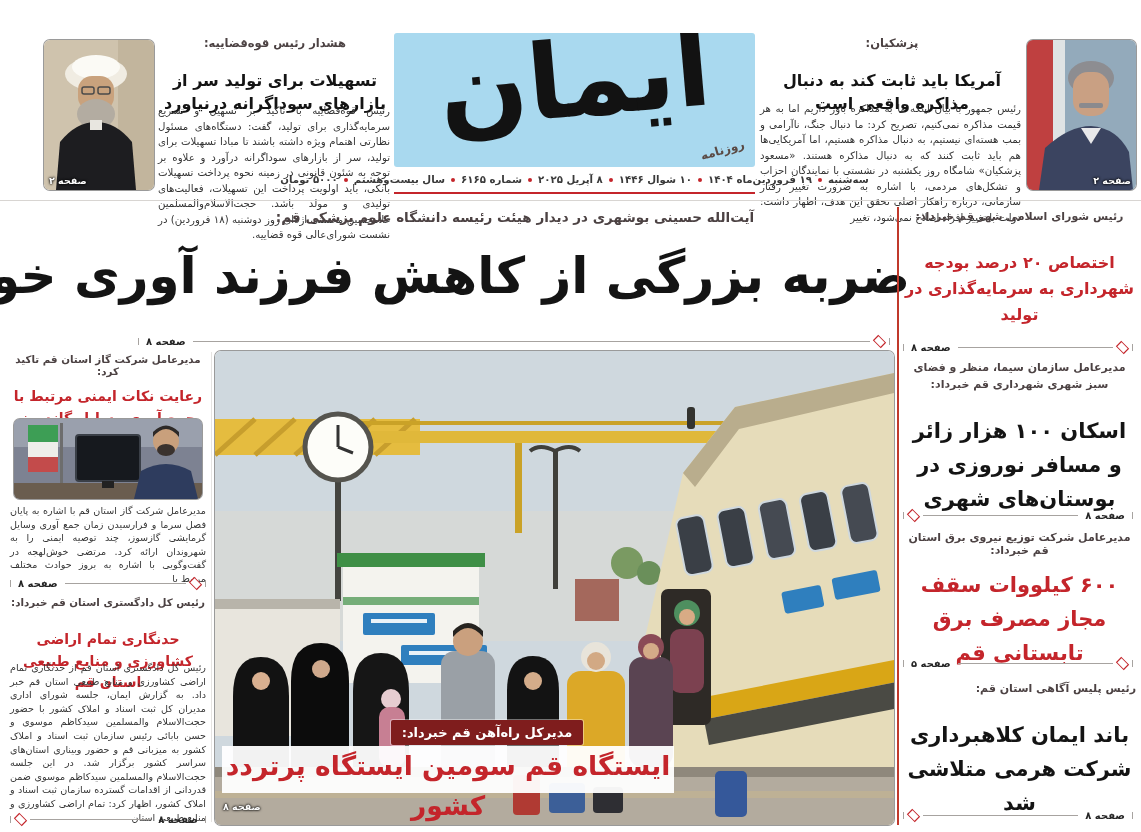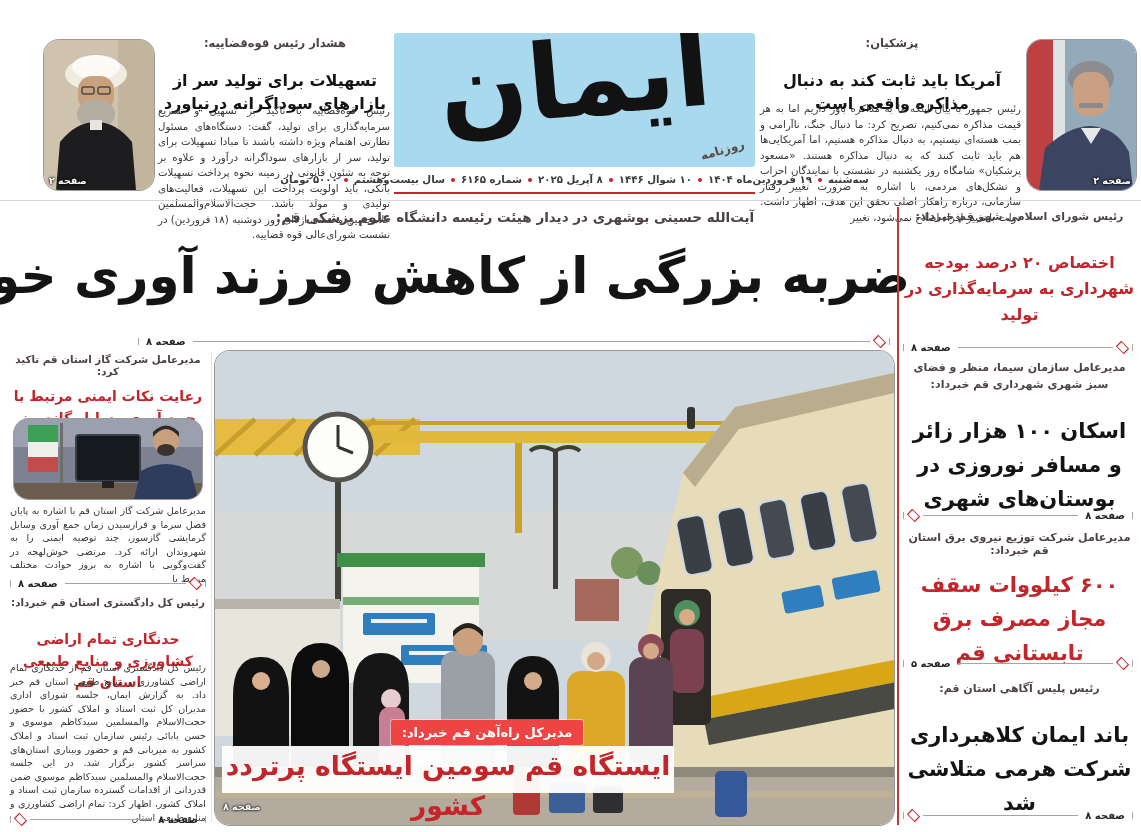--- a/index.html
+++ b/index.html
@@ -20,25 +20,25 @@
   
   #logo-box{left:394px;top:33px;width:361px;height:134px;background:#a9d9ef;border-radius:3px;overflow:hidden;}
   #logo-text{position:absolute;left:0;right:0;top:-14px;text-align:center;font-size:104px;font-weight:bold;
              color:#121212;transform:rotate(-5deg);letter-spacing:-4px;}
   #logo-sub{left:700px;top:143px;font-size:12px;font-weight:bold;color:#5a4a44;transform:rotate(-16deg);}
   #date-strip{left:394px;top:167px;width:361px;height:25px;border-bottom:2.5px solid #c4252b;
               display:flex;align-items:center;justify-content:center;gap:6px;background:#fff;}
   #date-strip .seg{font-size:10.2px;font-weight:bold;color:#3a3a3a;white-space:nowrap;}
   .rdot{width:4px;height:4px;border-radius:50%;background:#c4252b;flex:0 0 auto;}
   
-  .photo{border-radius:15px;overflow:hidden;box-shadow:0 0 0 1px #9a9a9a;}
+  .photo{border-radius:6px;overflow:hidden;box-shadow:0 0 0 1px #9a9a9a;}
   .corner-lbl{position:absolute;font-size:9.5px;font-weight:bold;color:#fff;
               text-shadow:0 0 2px #000,0 0 3px #000;}
   
-  #caption-badge{left:176px;top:369px;width:192px;height:25px;background:#ef4444;border-radius:2px;
+  #caption-badge{left:176px;top:369px;width:192px;height:25px;background:#7f1d1d;border-radius:2px;
                  color:#fff;font-size:13px;font-weight:bold;text-align:center;line-height:25px;
                  box-shadow:0 0 0 1px #ffffff66;}
   #caption-strip{left:7px;top:395px;width:452px;height:47px;background:rgba(255,255,255,.95);
                  text-align:center;line-height:40px;font-size:26.5px;font-weight:bold;color:#c4252b;}
   .vline{width:1px;background:#d5d2cf;}
   #red-rail{left:897px;top:207px;width:2px;height:618px;background:#c0392b;}
   #hdr-rule{left:0;top:200px;width:1141px;height:1px;background:#d8d5d2;}
 </style>
 </head>
 <body>
@@ -263,21 +263,21 @@
   <div class="abs kicker" style="left:903px;top:531px;width:233px;font-size:11px;">مدیرعامل شرکت توزیع نیروی برق استان قم خبرداد:</div>
   <div class="abs hl red" style="left:903px;top:552px;width:233px;font-size:21px;line-height:1.62;">۶۰۰ کیلووات سقف مجاز مصرف برق تابستانی قم</div>
   <div class="abs pageref" style="left:903px;top:658px;width:230px;">
     <span class="tick"></span>
     <span class="lbl">صفحه ۵</span>
     <span class="line"></span>
     <span class="diamond"></span>
     <span class="tick"></span>
   </div>
 
-  <div class="abs kicker" style="left:903px;top:682px;width:233px;font-size:11px;">رئیس پلیس آگاهی استان قم:</div>
+  <div class="abs kicker" style="left:903px;top:682px;width:233px;font-size:11px;text-align:right;">رئیس پلیس آگاهی استان قم:</div>
   <div class="abs hl" style="left:903px;top:702px;width:233px;font-size:21px;line-height:1.62;">باند ایمان کلاهبرداری شرکت هرمی متلاشی شد</div>
   <div class="abs pageref" style="left:903px;top:810px;width:230px;">
     <span class="tick"></span>
     <span class="diamond"></span>
     <span class="line"></span>
     <span class="lbl">صفحه ۸</span>
     <span class="tick"></span>
   </div>
 
 </div>

